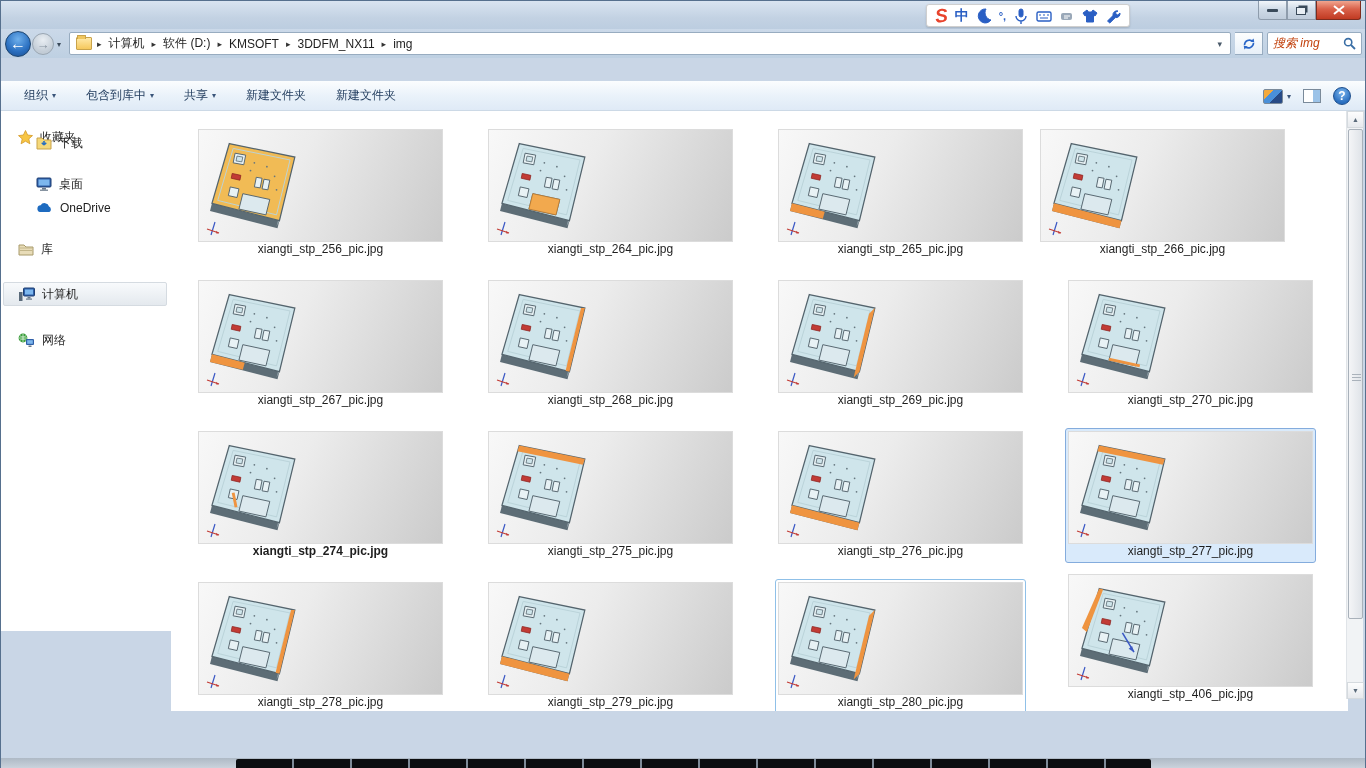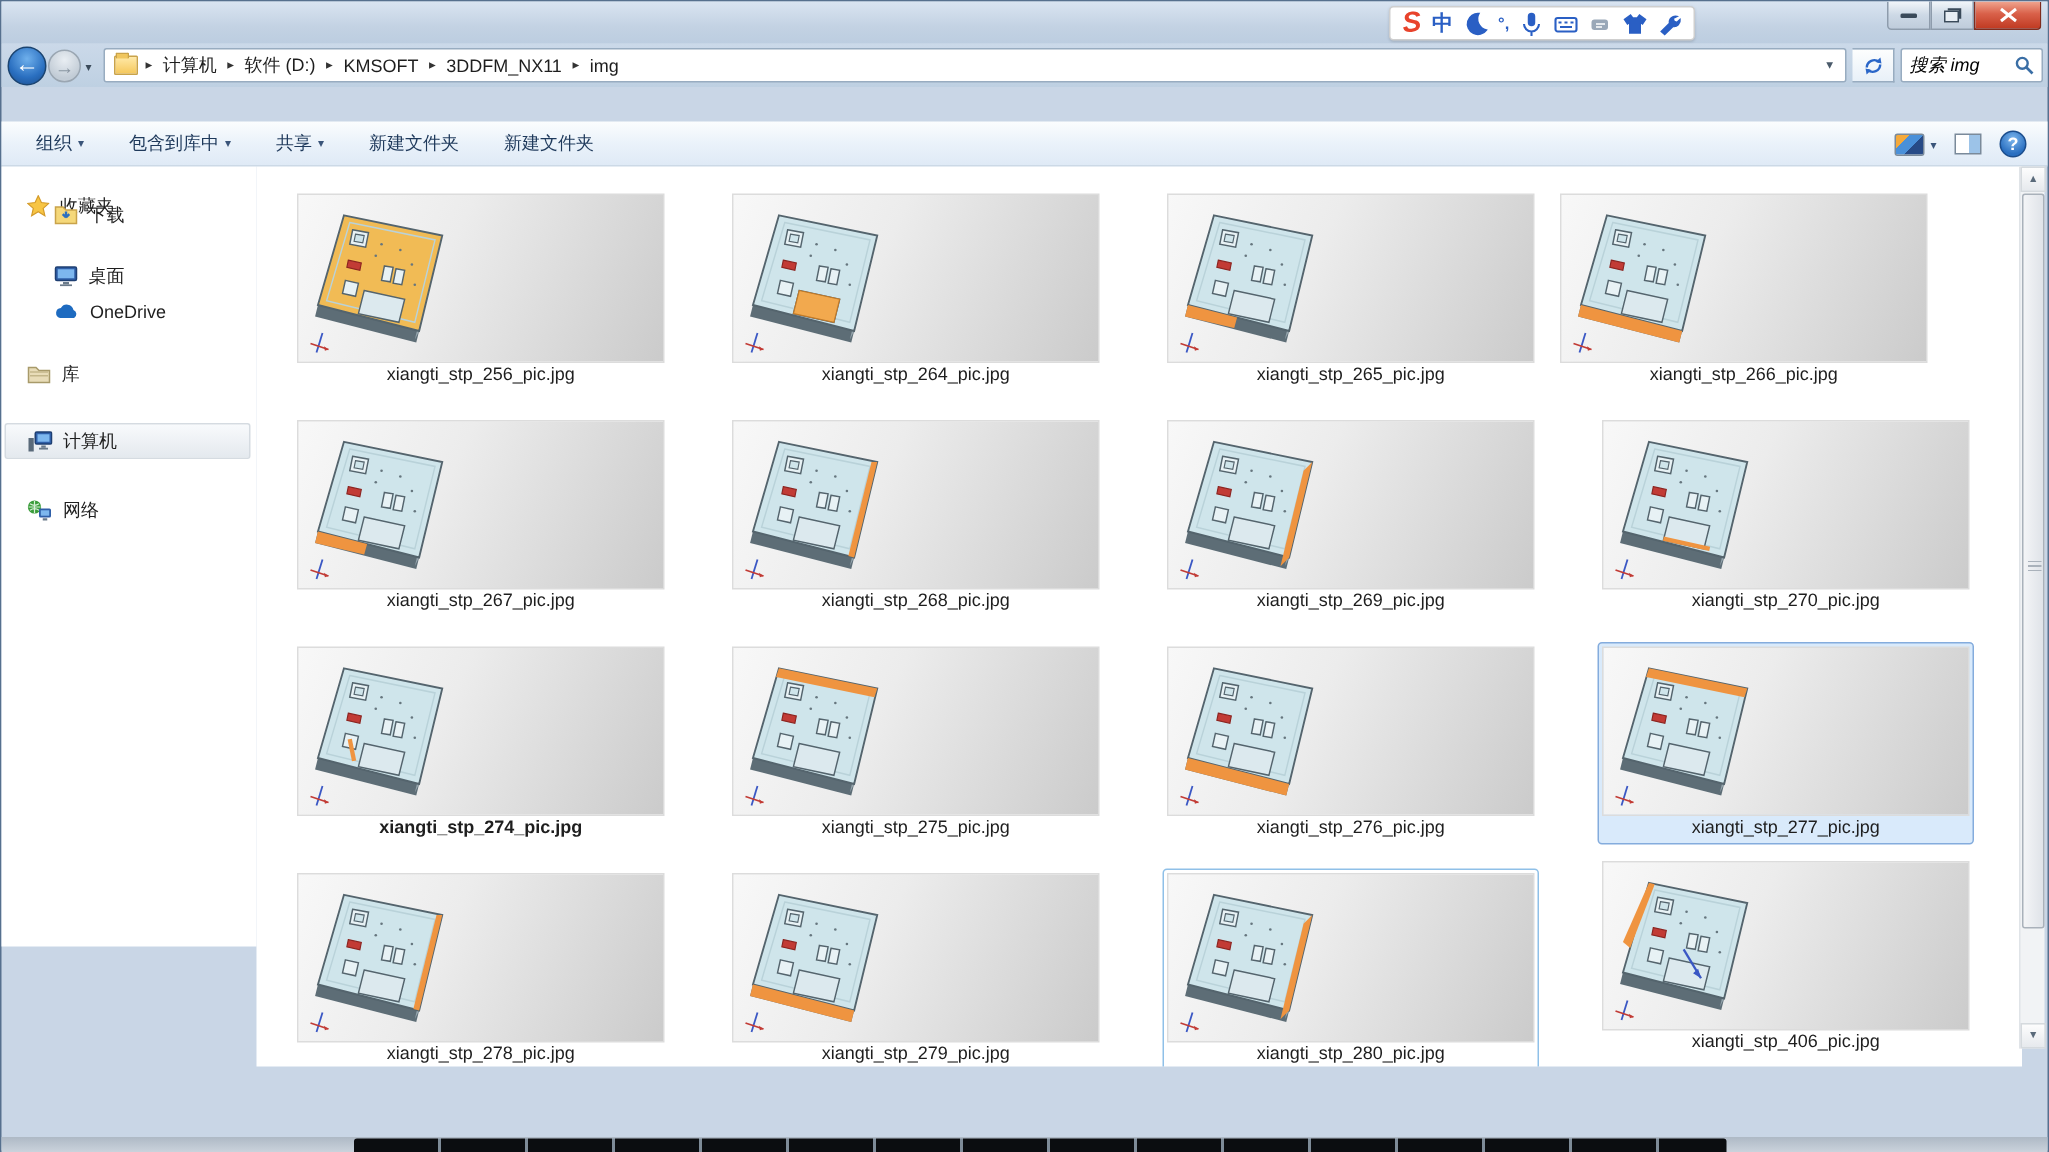--- a/index.html
+++ b/index.html
@@ -32,21 +32,21 @@
   .navchev { position:absolute; left:56px; top:11px; font-size:8px; color:#3a4a5a; }
   .addressbar { position:absolute; left:68px; top:3px; width:1162px; height:23px; background:#fff;
     border:1px solid #98accO; border:1px solid #98acc0; border-radius:2px; display:flex; align-items:center; padding:0 4px; }
   .crumb-folder { width:16px; height:13px; margin:0 4px 0 2px; position:relative; background:linear-gradient(180deg,#ffe9a8,#f5c85c); border:1px solid #c9a34a; border-radius:1px; }
   .crumb-folder:before { content:""; position:absolute; left:0; top:-3px; width:7px; height:3px; background:#f0c65e; border:1px solid #c9a34a; border-bottom:none; border-radius:1px 1px 0 0; }
   .crumb { padding:2px 6px; white-space:nowrap; cursor:default; }
   .crumb-sep { font-size:9px; color:#333; padding:0 1px; }
   .addr-chev { margin-left:auto; font-size:9px; color:#4a5a6a; padding-right:4px; }
   .refreshbtn { position:absolute; left:1234px; top:3px; width:28px; height:23px; background:linear-gradient(180deg,#fdfefe,#e8f0f8); border:1px solid #98acc0; border-left:none; display:flex; align-items:center; justify-content:center; }
   .searchbox { position:absolute; left:1266px; top:3px; width:95px; height:23px; background:#fff; border:1px solid #98acc0; border-radius:2px; display:flex; align-items:center; padding:0 5px; }
-  .searchbox .ph { color:#000000; font-style:italic; flex:1; }
+  .searchbox .ph { color:#c2410c; font-style:italic; flex:1; }
 
   
   .menubar { position:absolute; left:0; top:57px; width:100%; height:23px; background:#f0f5fb; border-bottom:1px solid #e4edf6; display:flex; align-items:center; padding-left:10px; }
   .menu-item { padding:3px 9px; }
 
   
   .cmdbar { position:absolute; left:0; top:80px; width:100%; height:30px;
     background:linear-gradient(180deg,#fbfdfe,#eaf2fa 50%,#dfeaf6); border-bottom:1px solid #ccd9e6; display:flex; align-items:center; padding-left:12px; color:#1e395b; }
   .cmd-item { padding:5px 10px; border:1px solid transparent; border-radius:3px; display:flex; align-items:center; gap:4px; margin-right:8px; white-space:nowrap; }
   .dd { font-size:8px; color:#3a557a; }

